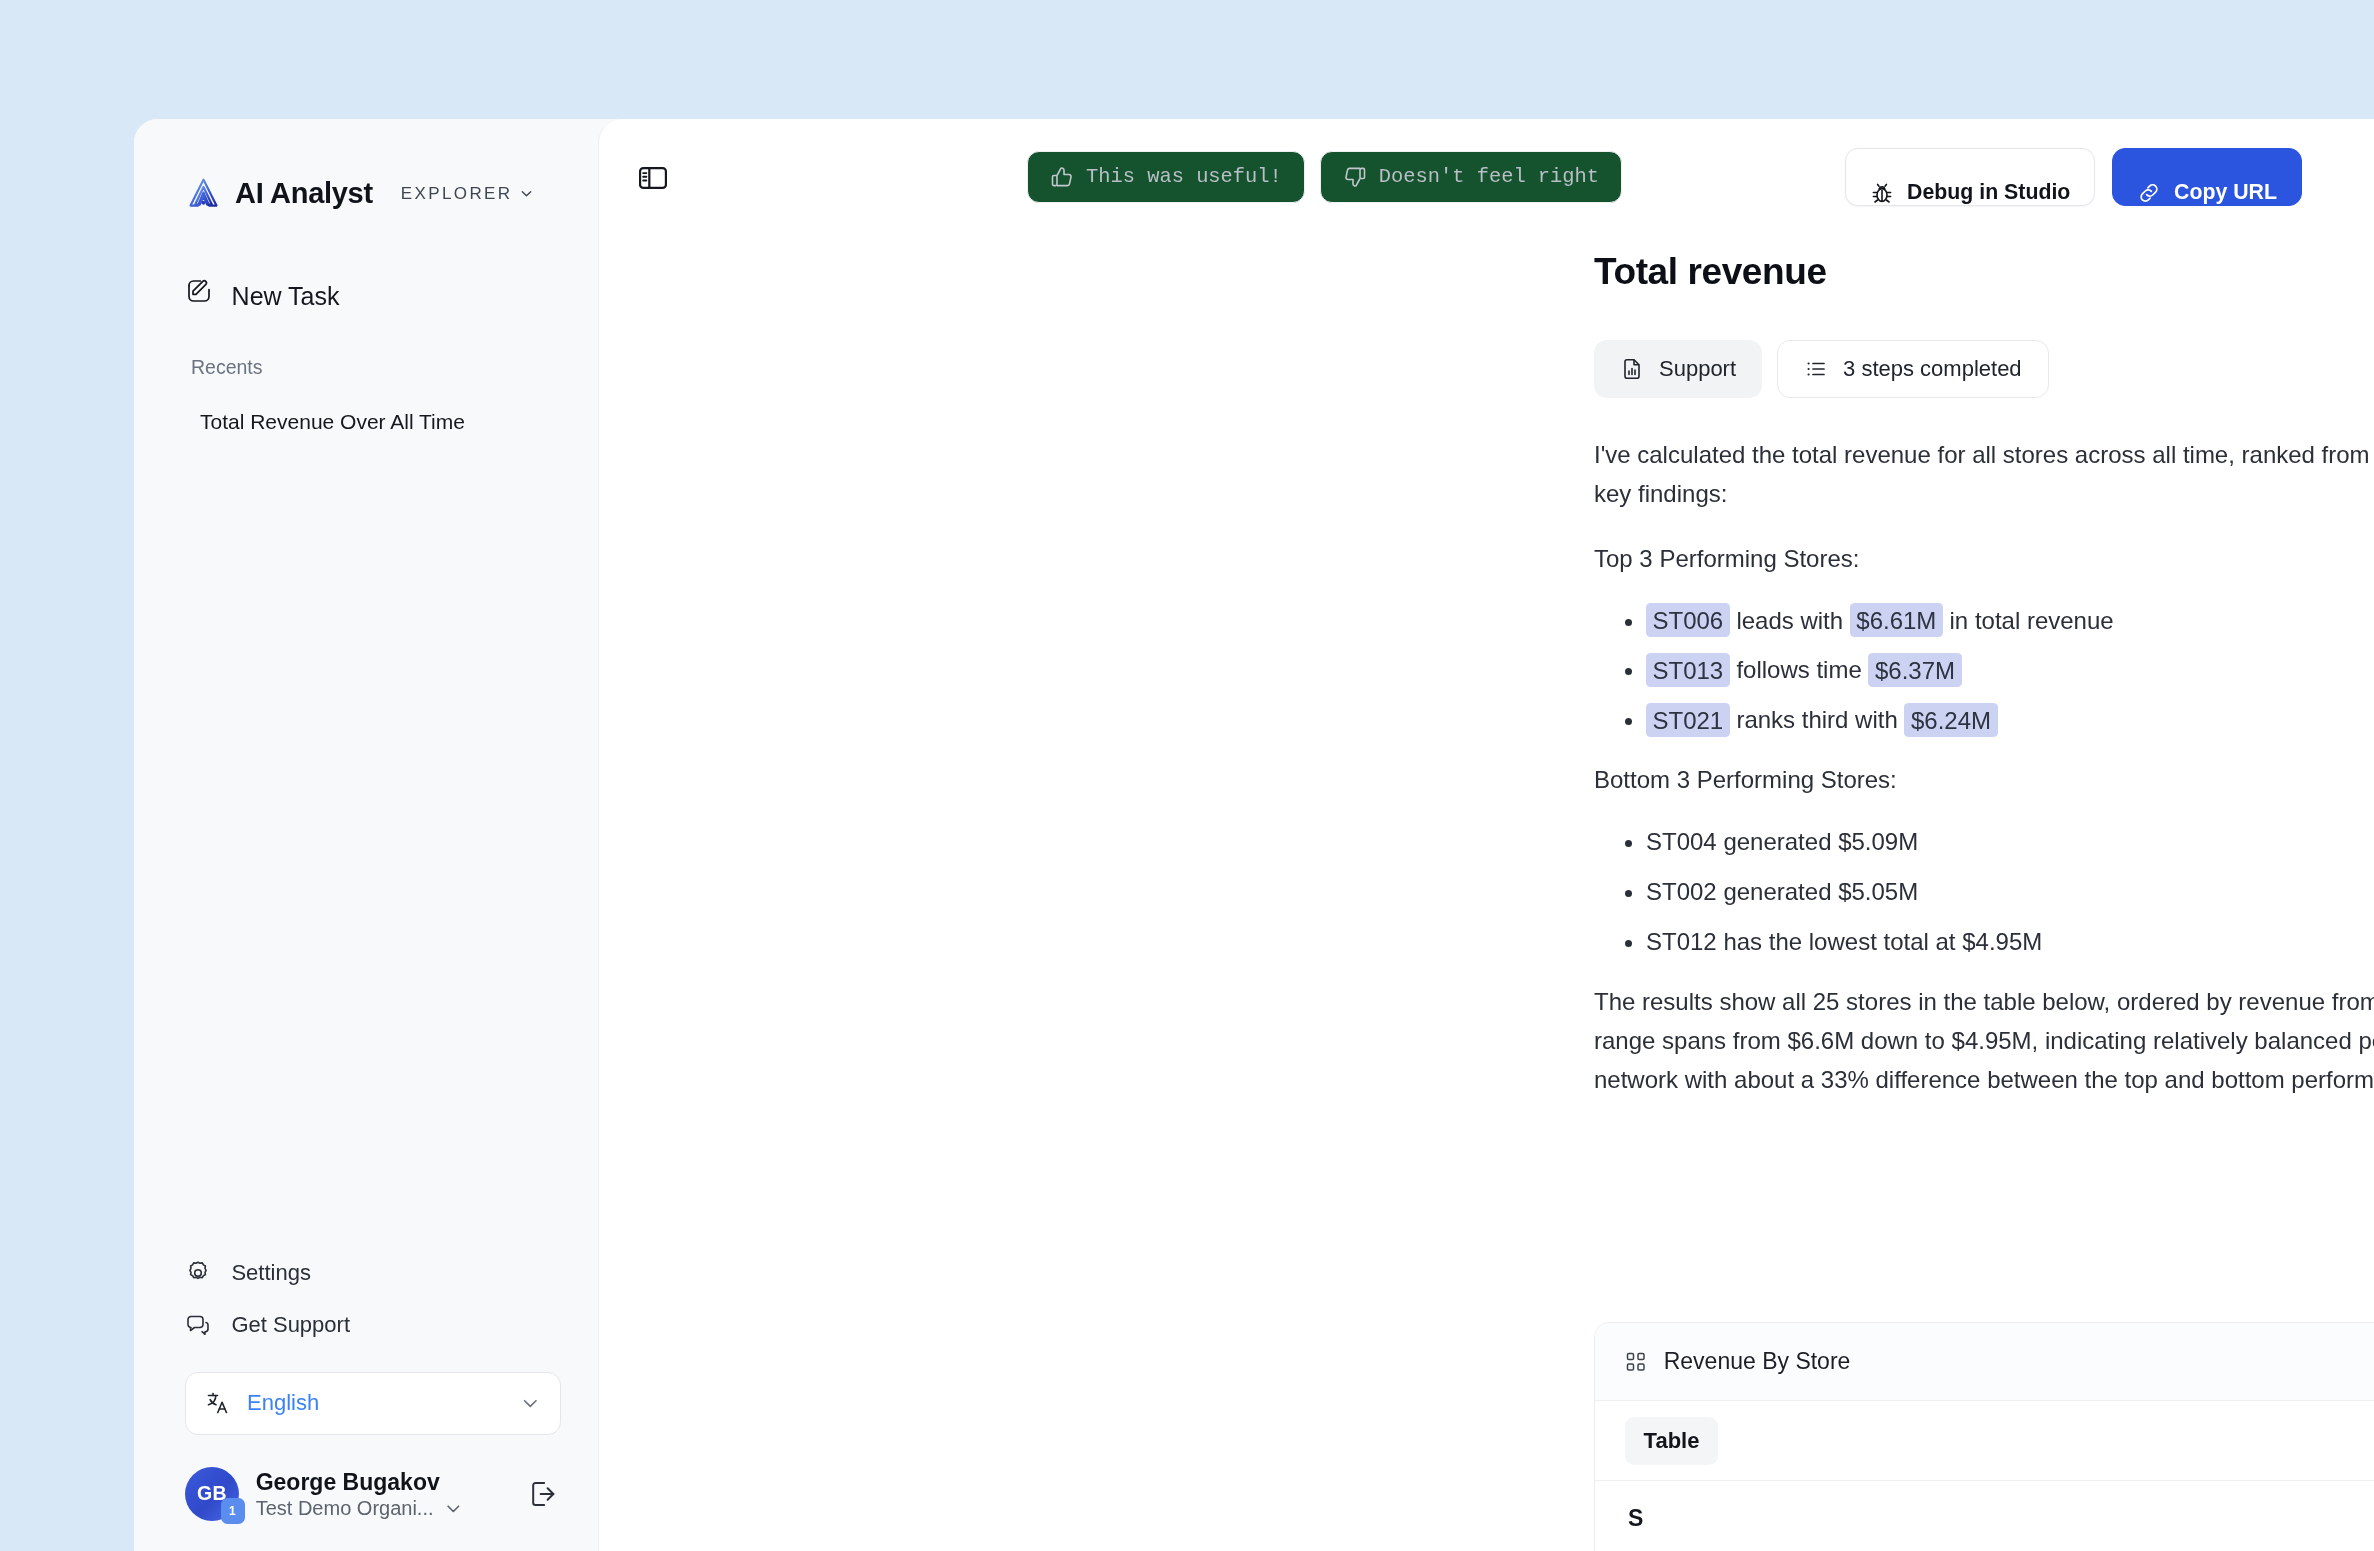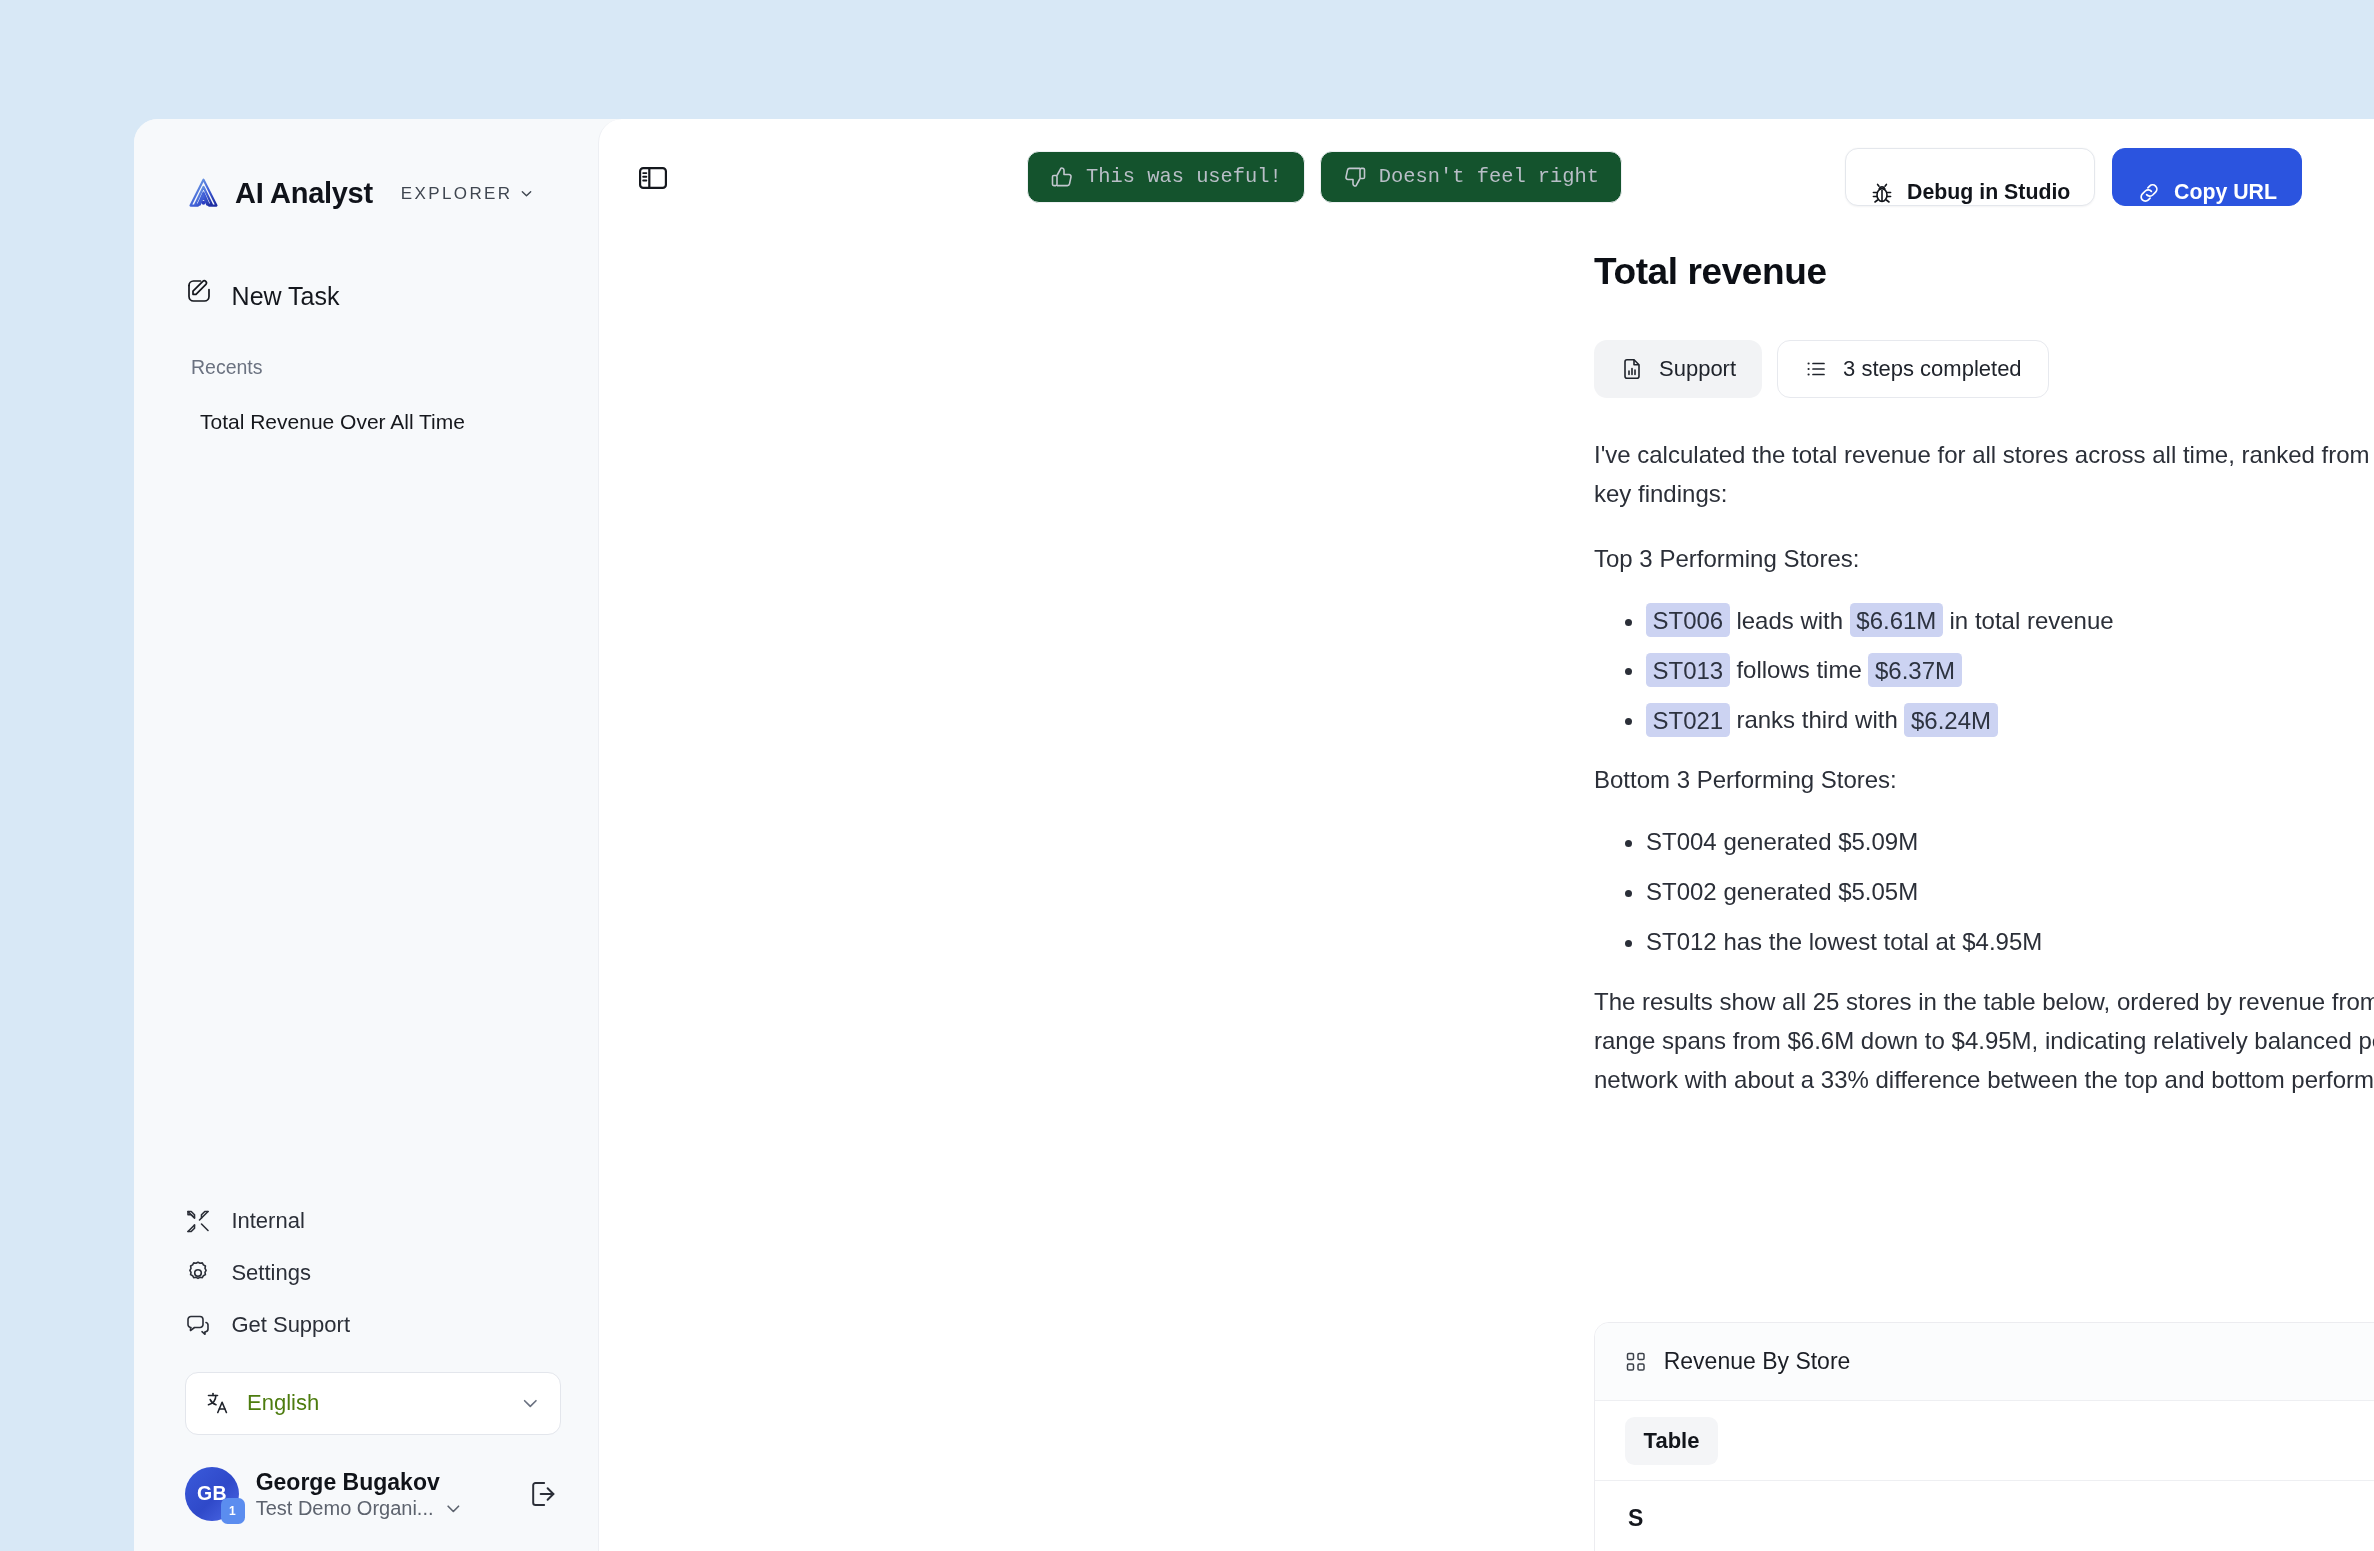--- a/index.html
+++ b/index.html
@@ -69,21 +69,21 @@
   }
   .nav-item-label { font-size: 22px; color: #2b2f38; }
 
   .lang-select {
     display: flex; align-items: center; gap: 16.7px;
     height: 63px; margin-top: 20.4px;
     border: 0.9px solid #e3e6ec; border-radius: 13px;
     background: #ffffff; padding: 0 20.4px;
     cursor: pointer;
   }
-  .lang-label { font-size: 22px; color: #4d7c0f; flex: 1; }
+  .lang-label { font-size: 22px; color: #3b82f6; flex: 1; }
 
   .user-row {
     display: flex; align-items: center; gap: 16.7px;
     margin-top: 32px; padding-bottom: 9.3px;
   }
   .avatar {
     width: 54px; height: 54px; border-radius: 50%; flex: 0 0 54px;
     background: linear-gradient(135deg,#3b5bdb 0%,#2f49c9 55%,#4d6ae8 100%);
     color: #fff; font-size: 19.5px; font-weight: 700;
     display: flex; align-items: center; justify-content: center;
@@ -242,32 +242,20 @@
 
       <div class="recents-label">Recents</div>
 
       <div class="recent-list">
         <div class="recent-item">Total Revenue Over All Time</div>
       </div>
     </div>
 
     <div class="sidebar-bottom">
 
-      <div class="nav-item">
-        <span>
-          <svg viewBox="0 0 26 26" width="26" height="26" fill="none" stroke="#2b2f38" stroke-width="1.6" stroke-linecap="round" stroke-linejoin="round">
-            <path d="M3 3.5 l6.5 6.5 M16.5 16 L23 22.5"></path>
-            <path d="M3 3.5 h3.2 l3.3 3.3 v3.2 l-3.3 -3.3 H3 Z"></path>
-            <path d="M23 3.5 L14.5 12 M9.5 17 L3 23.5"></path>
-            <path d="M23 3.5 h-3.2 l-3.3 3.3 v3.2"></path>
-            <path d="M3 23.5 h3.2 l3.3 -3.3 v-3.2"></path>
-          </svg>
-        </span>
-        <span class="nav-item-label">Internal</span>
-      </div>
 
       <div class="nav-item">
         <span>
           <svg viewBox="0 0 26 26" width="26" height="26" fill="none" stroke="#2b2f38" stroke-width="1.6" stroke-linejoin="round">
             <circle cx="13" cy="13" r="3.3"></circle>
             <path d="M13 2.2 l2 1.1 2.3-.4 1.1 2 2 1.1-.4 2.3 1.1 2-1.1 2 .4 2.3-2 1.1-1.1 2-2.3-.4-2 1.1-2-1.1-2.3.4-1.1-2-2-1.1.4-2.3-1.1-2 1.1-2-.4-2.3 2-1.1 1.1-2 2.3.4z"></path>
           </svg>
         </span>
         <span class="nav-item-label">Settings</span>
       </div>

